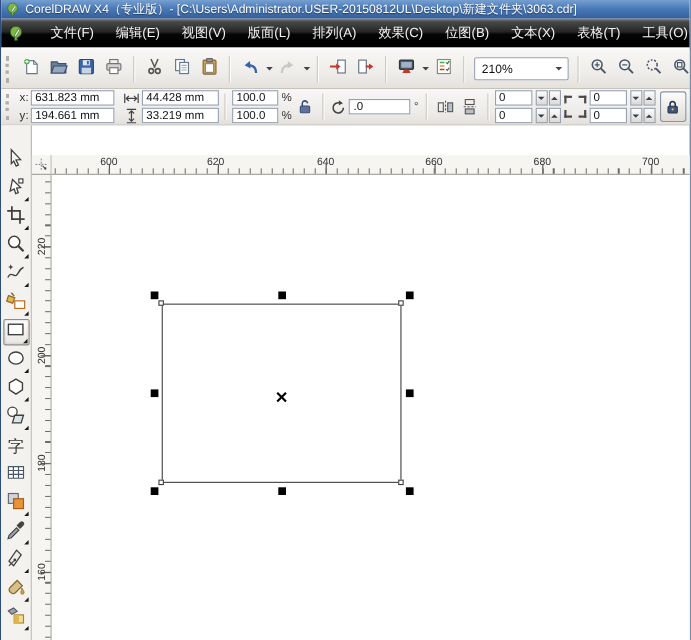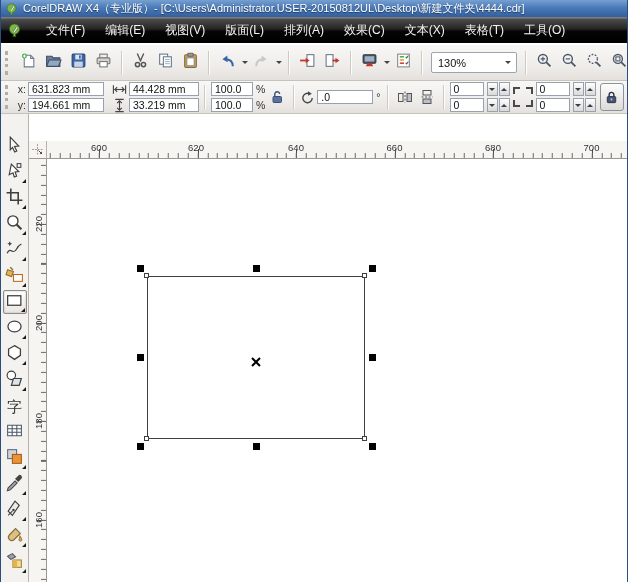--- a/index.html
+++ b/index.html
@@ -96,37 +96,38 @@
 
 <div class="window">
 
   <div class="titlebar">
     <span class="app-icon">
       <svg viewBox="0 0 16 16">
           <path d="M8 1C4.7 1 2.5 3.4 2.5 6.5c0 2.8 2.2 5 4.4 5.6l-.6 2.4h3.2l-.6-2.4c2.2-.6 4.6-2.8 4.6-5.6C13.5 3.4 11.3 1 8 1z" fill="#7ab648" stroke="#3f6d1f" stroke-width=".8"></path>
           <path d="M10.5 3.5 7 9l-1 2.5 2.4-1.4 3.4-5.4z" fill="#fff" stroke="#3f6d1f" stroke-width=".6"></path>
         </svg>
     </span>
-    <span class="title">CorelDRAW X4（专业版）- [C:\Users\Administrator.USER-20150812UL\Desktop\新建文件夹\4444.cdr]</span>
+    <span class="title">CorelDRAW X4（专业版）- [C:\Users\Administrator.USER-20150812UL\Desktop\新建文件夹\3063.cdr]</span>
   </div>
 
   <div class="menubar">
     <span class="app-icon">
       <svg viewBox="0 0 16 16">
           <path d="M8 1C4.7 1 2.5 3.4 2.5 6.5c0 2.8 2.2 5 4.4 5.6l-.6 2.4h3.2l-.6-2.4c2.2-.6 4.6-2.8 4.6-5.6C13.5 3.4 11.3 1 8 1z" fill="#7ab648" stroke="#2f5516" stroke-width=".8"></path>
           <path d="M10.5 3.5 7 9l-1 2.5 2.4-1.4 3.4-5.4z" fill="#fff" stroke="#2f5516" stroke-width=".6"></path>
         </svg>
     </span>
     <span style="display:flex;">
         <span class="menu-item">文件(F)</span>
         <span class="menu-item">编辑(E)</span>
         <span class="menu-item">视图(V)</span>
         <span class="menu-item">版面(L)</span>
         <span class="menu-item">排列(A)</span>
         <span class="menu-item">效果(C)</span>
+        <span class="menu-item">位图(B)</span>
         <span class="menu-item">文本(X)</span>
         <span class="menu-item">表格(T)</span>
         <span class="menu-item">工具(O)</span>
       </span>
   </div>
 
   <div class="bar toolbar">
     <span class="grip"></span>
     <span style="display:flex;align-items:center;">
         <span class="tb-btn">
@@ -230,21 +231,21 @@
               <rect x="2.5" y="2" width="11" height="12" fill="#fff" stroke="#888"></rect>
               <path d="M4.5 4.5h4" stroke="#3fae49" stroke-width="1.4"></path>
               <path d="M4.5 7.5h4" stroke="#e8923a" stroke-width="1.4"></path>
               <path d="M4.5 10.5h4" stroke="#c0392b" stroke-width="1.4"></path>
               <path d="M10 4.5l1 1 1.6-2.2" fill="none" stroke="#2a7a2a"></path>
               <path d="M10 10.2l1 1 1.6-2.2" fill="none" stroke="#555"></path>
             </svg></span>
         </span>
         <span class="vsep"></span>
         <div class="combo">
-          <span class="combo-val">130%</span>
+          <span class="combo-val">210%</span>
           <span class="combo-arrow">
             <i></i>
           </span>
         </div>
         <span class="vsep"></span>
         <span class="tb-btn">
           <span><svg viewBox="0 0 16 16">
               <circle cx="6.5" cy="6.5" r="4.2" fill="none" stroke="#4a5668" stroke-width="1.3"></circle>
               <path d="M9.6 9.6l4 4" stroke="#4a5668" stroke-width="1.7"></path>
               <path d="M4.4 6.5h4.2M6.5 4.4v4.2" stroke="#4a5668" stroke-width="1.1"></path>

